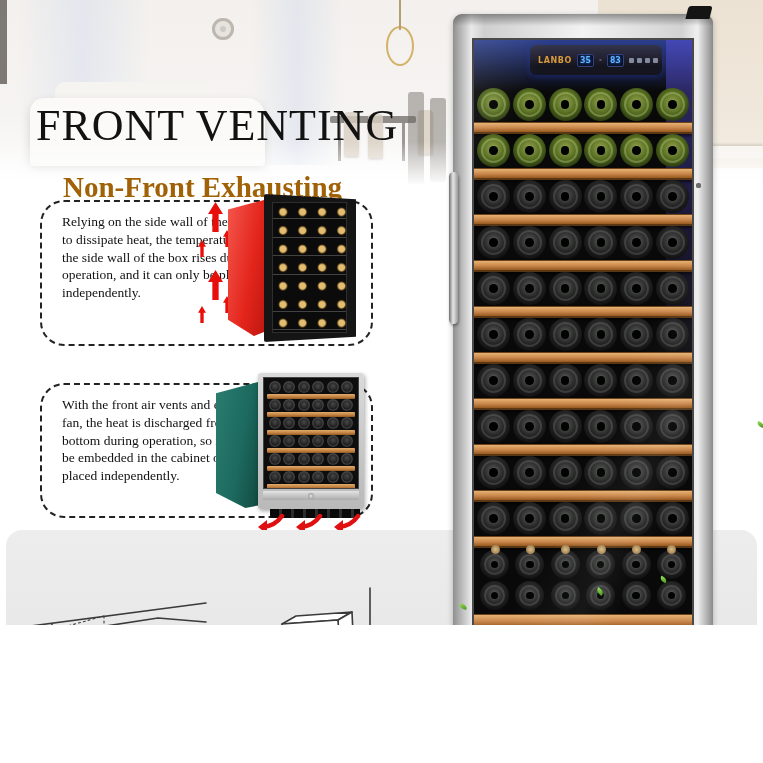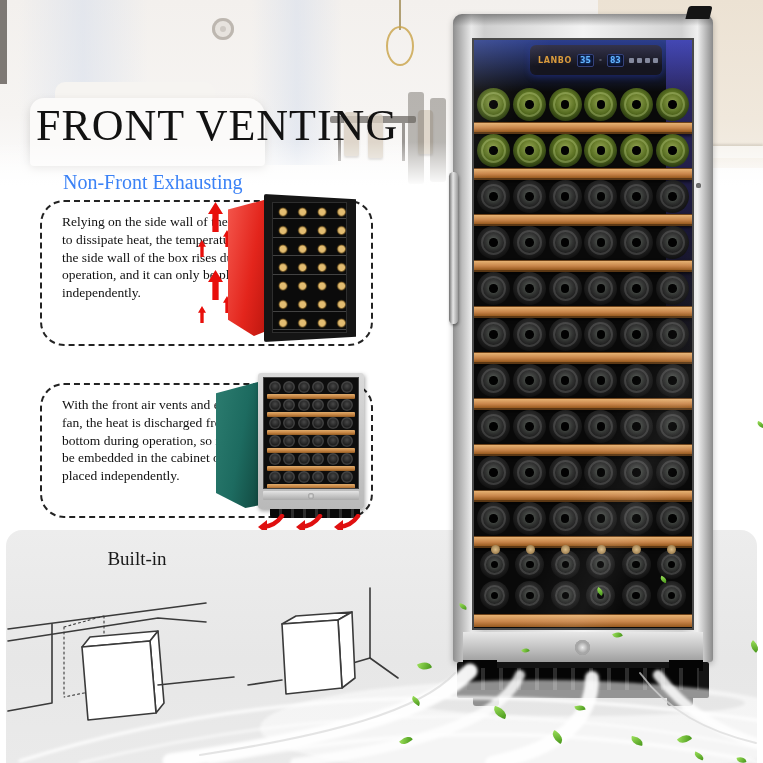--- a/index.html
+++ b/index.html
@@ -1,16 +1,16 @@
 <!DOCTYPE html>
 <html><head>
 <meta charset="utf-8">
 <style>
   html,body{margin:0;padding:0;background:#fff;}
-  #canvas{position:relative;width:763px;height:763px;overflow:hidden;background:#fff;
+  #canvas{position:relative;width:763px;height:625px;overflow:hidden;background:#fff;
           font-family:"Liberation Serif", serif;color:#151515;}
   #canvas *{box-sizing:border-box;}
   .abs{position:absolute;}
 
   
   .photo{left:0;top:0;width:763px;height:190px;
          background:linear-gradient(180deg,#f3f0ed 0%,#f6f4f2 60%,#fdfdfd 100%);overflow:hidden;}
   .photo .curtain{top:0;height:165px;background:linear-gradient(90deg,rgba(222,228,238,.0),rgba(214,222,236,.55),rgba(222,228,238,.0));}
   .photo .win-edge{left:0;top:0;width:7px;height:84px;background:#55504b;opacity:.75;}
   .photo .clock{left:212px;top:18px;width:22px;height:22px;border-radius:50%;background:#cfcac4;box-shadow:inset 0 0 0 3px #bdb7b0, inset 0 0 0 8px #e7e3de;}
@@ -23,21 +23,21 @@
   .photo .pend-ring{left:386px;top:26px;width:28px;height:40px;border:2px solid #c9a247;border-radius:50%;opacity:.8;}
   .photo .stool{top:92px;width:16px;height:92px;background:#6b6560;opacity:.45;border-radius:3px;}
   .photo .kitchen{left:598px;top:0;width:165px;height:168px;background:linear-gradient(180deg,#ece2d3,#f0e8dc 70%,#f3ede4);}
   .photo .kitchen .counter{left:0;top:146px;width:165px;height:12px;background:#f7f4ef;box-shadow:0 -2px 2px rgba(150,140,120,.3);position:absolute;}
   .photo .kitchen .slot{left:36px;top:14px;width:64px;height:120px;background:linear-gradient(90deg,#e6dbca,#efe6d8 50%,#e6dbca);position:absolute;}
   .photo .fade{left:0;top:142px;width:763px;height:48px;background:linear-gradient(180deg,rgba(255,255,255,0),#ffffff 92%);}
 
   .title{left:36px;top:100px;font-size:44px;letter-spacing:1px;color:#121212;white-space:nowrap;}
 
   
-  .h2{font-size:20px;color:#3b82f6;white-space:nowrap;}
+  .h2{font-size:29px;color:#a16207;white-space:nowrap;font-weight:bold;}
   .dashed{border:2px dashed #222;border-radius:24px;background:transparent;}
   .boxtext{font-size:13.5px;line-height:1.32;color:#111;width:196px;}
 
   
   .c1-side{left:32px;top:10px;width:36px;height:136px;background:linear-gradient(100deg,#f4564c,#e3251c 60%,#c01810);
            clip-path:polygon(100% 0%,0% 7%,0% 88%,72% 100%,100% 97%);}
   .c1-front{left:68px;top:4px;width:92px;height:148px;background:#151515;border-radius:2px;
             clip-path:polygon(0 0,100% 3.5%,100% 96.5%,0 100%);}
   .c1-door{position:absolute;left:8px;top:8px;right:9px;bottom:9px;background-color:#0b0b0b;border:1px solid #2e2e2e;
            background-image:
@@ -269,21 +269,20 @@
       </g>
       <g fill="#e01010">
         <polygon points="9,6 9,20 0,13"></polygon>
           <polygon points="47,6 47,20 38,13"></polygon>
           <polygon points="85,6 85,20 76,13"></polygon>
       </g>
     </svg>
   </div>
 
   <div class="abs gray"></div>
-  <div class="abs place-label" style="left:62px;top:548px;width:150px;">Built-in</div>
 
   <svg class="abs sketch" style="left:6px;top:583px;" width="232" height="148" viewBox="0 0 232 148">
     <path d="M2 46 L200 20"></path>
     <path d="M2 58 L152 35 L200 39"></path>
     <path d="M46 41 L46 120 L2 128"></path>
     <path class="dotted" d="M58 44 L98 33 M98 33 L98 106 M98 106 L58 114 M58 44 L58 114"></path>
     <path class="facefill" d="M76 64 L144 58 L152 48 L84 54 Z"></path>
     <path class="facefill" d="M144 58 L152 48 L158 120 L150 130 Z"></path>
     <path class="facefill" d="M76 64 L144 58 L150 130 L82 137 Z"></path>
     <path d="M152 102 L228 94"></path>

